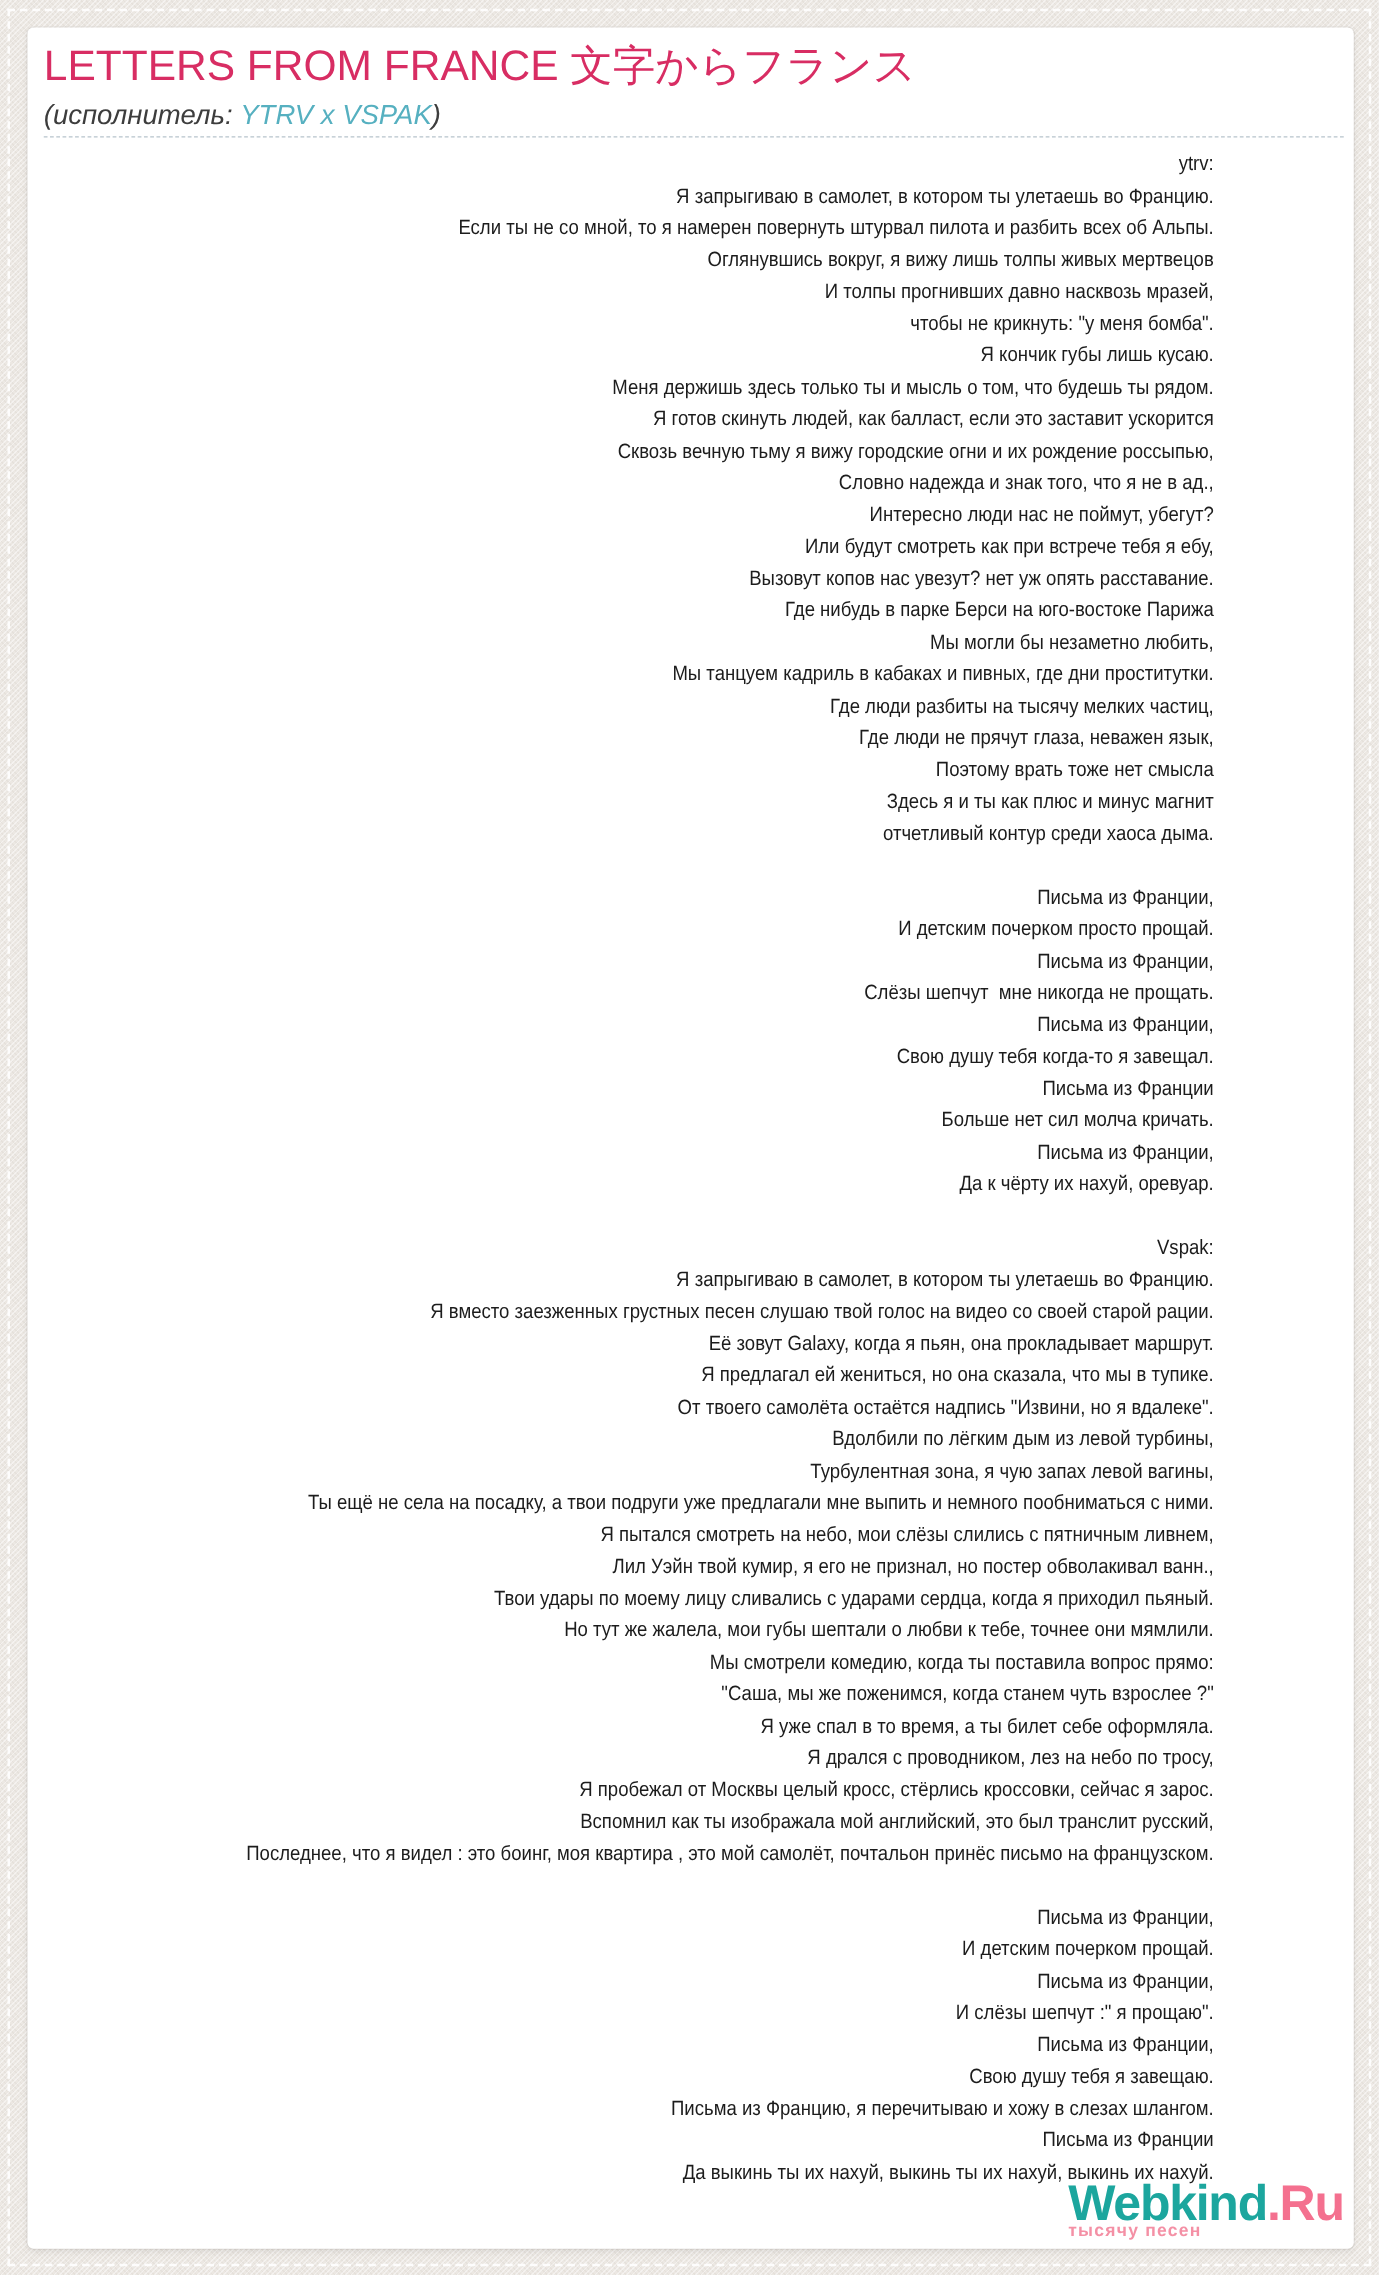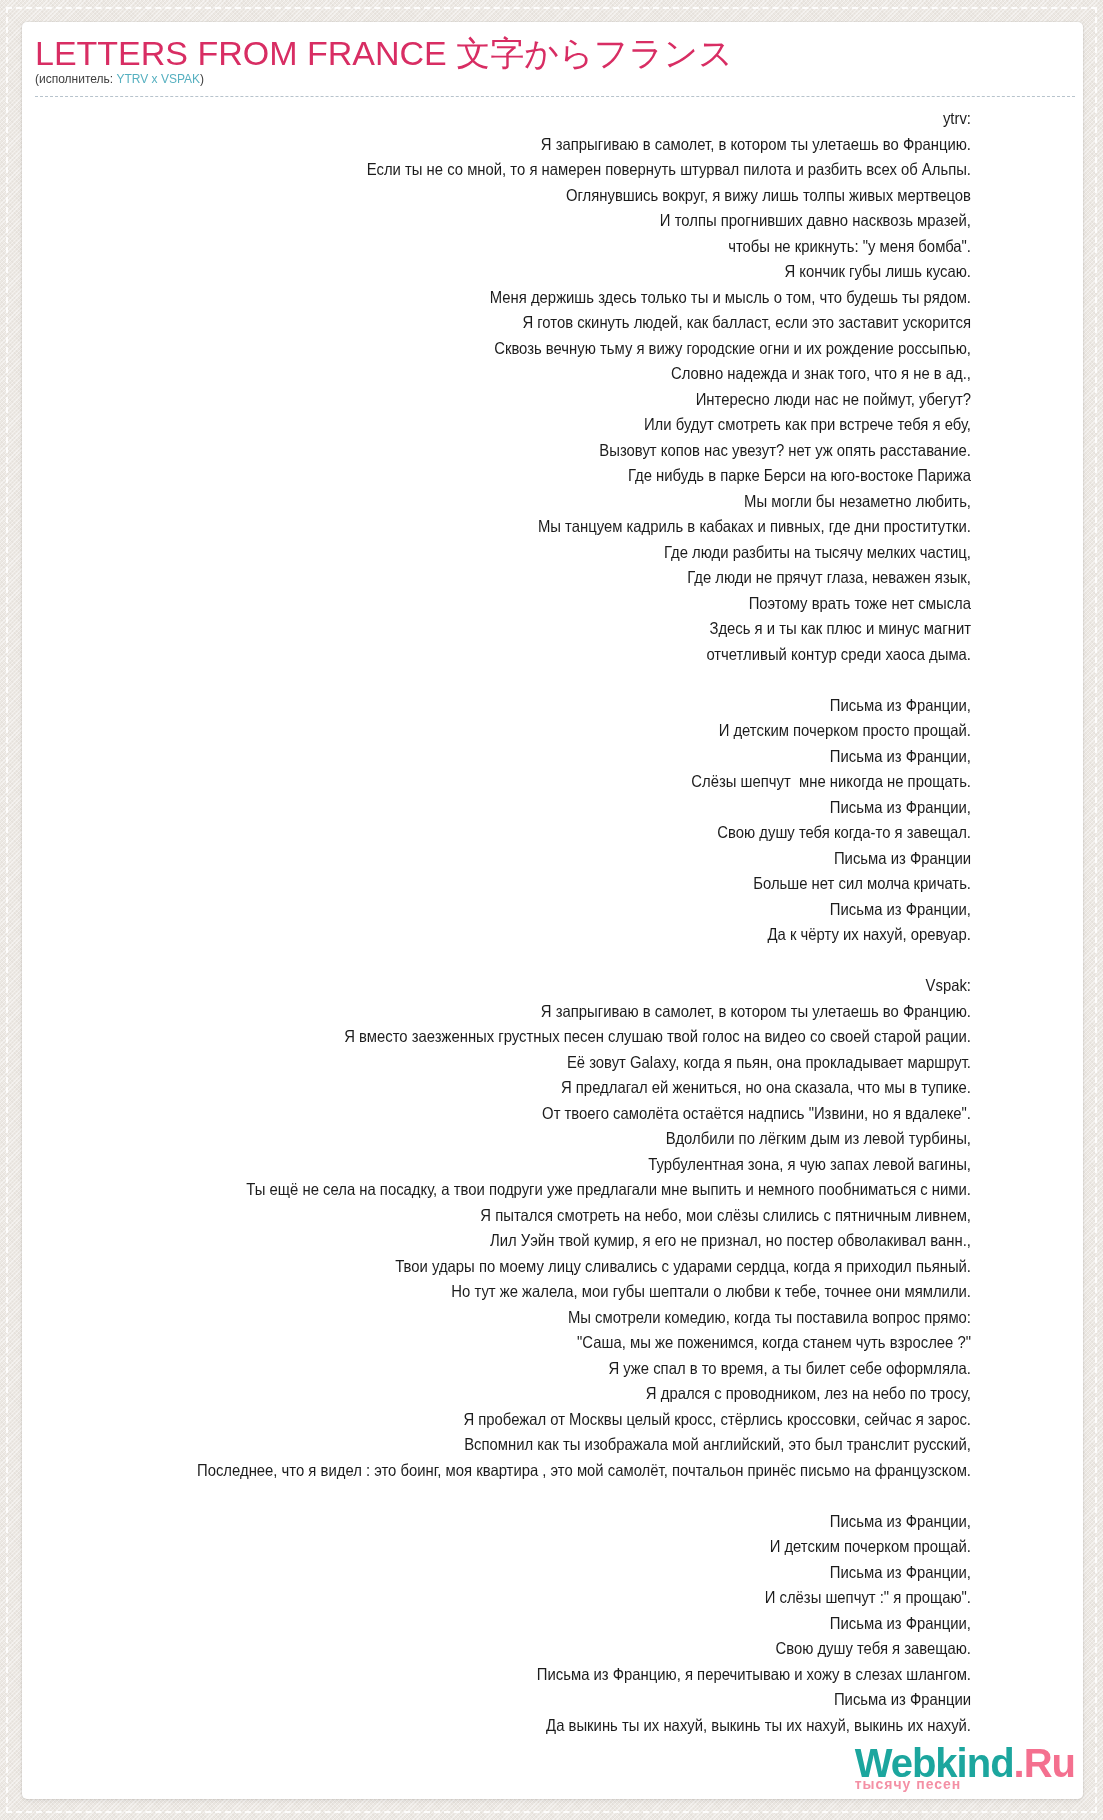--- a/index.html
+++ b/index.html
@@ -36,27 +36,28 @@
   .page-title {
     margin: 0;
     padding: 16px 8px 0 13px;
     font-size: 34px;
     font-weight: 400;
     line-height: 30px;
     color: var(--title, #d82d63);
     white-space: nowrap;
   }
   .artist-line {
-    margin: 1px 8px 0 13px;
+    margin: 14px 8px 0 13px;
     padding-bottom: 7px;
-    font-size: 12px;
+    font-size: 22px;
     line-height: 20px;
     color: #3d3d3d;
     border-bottom: 1px dashed #b7c3cc;
     white-space: pre;
+    font-style: italic;
   }
   .artist-line a {
     color: var(--artist_link, #56b0c0);
     text-decoration: none;
     cursor: pointer;
   }
   .lyrics {
     margin: 9px 8px 0 13px;
     font-size: 16.5px;
     line-height: 25.5px;

